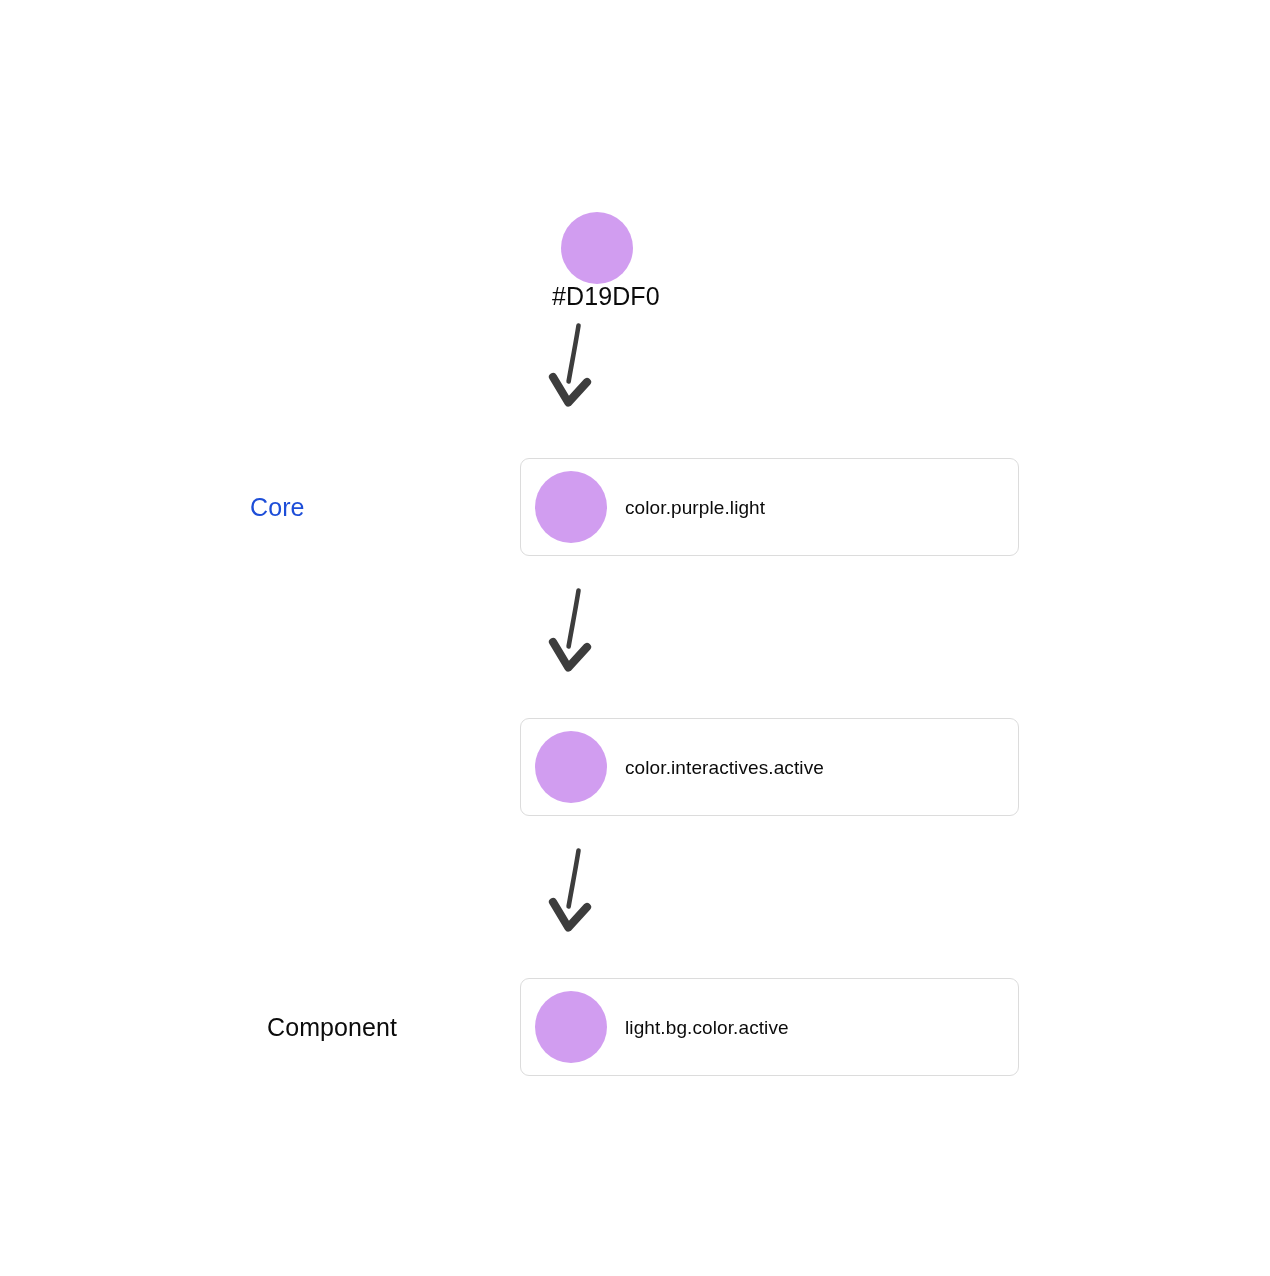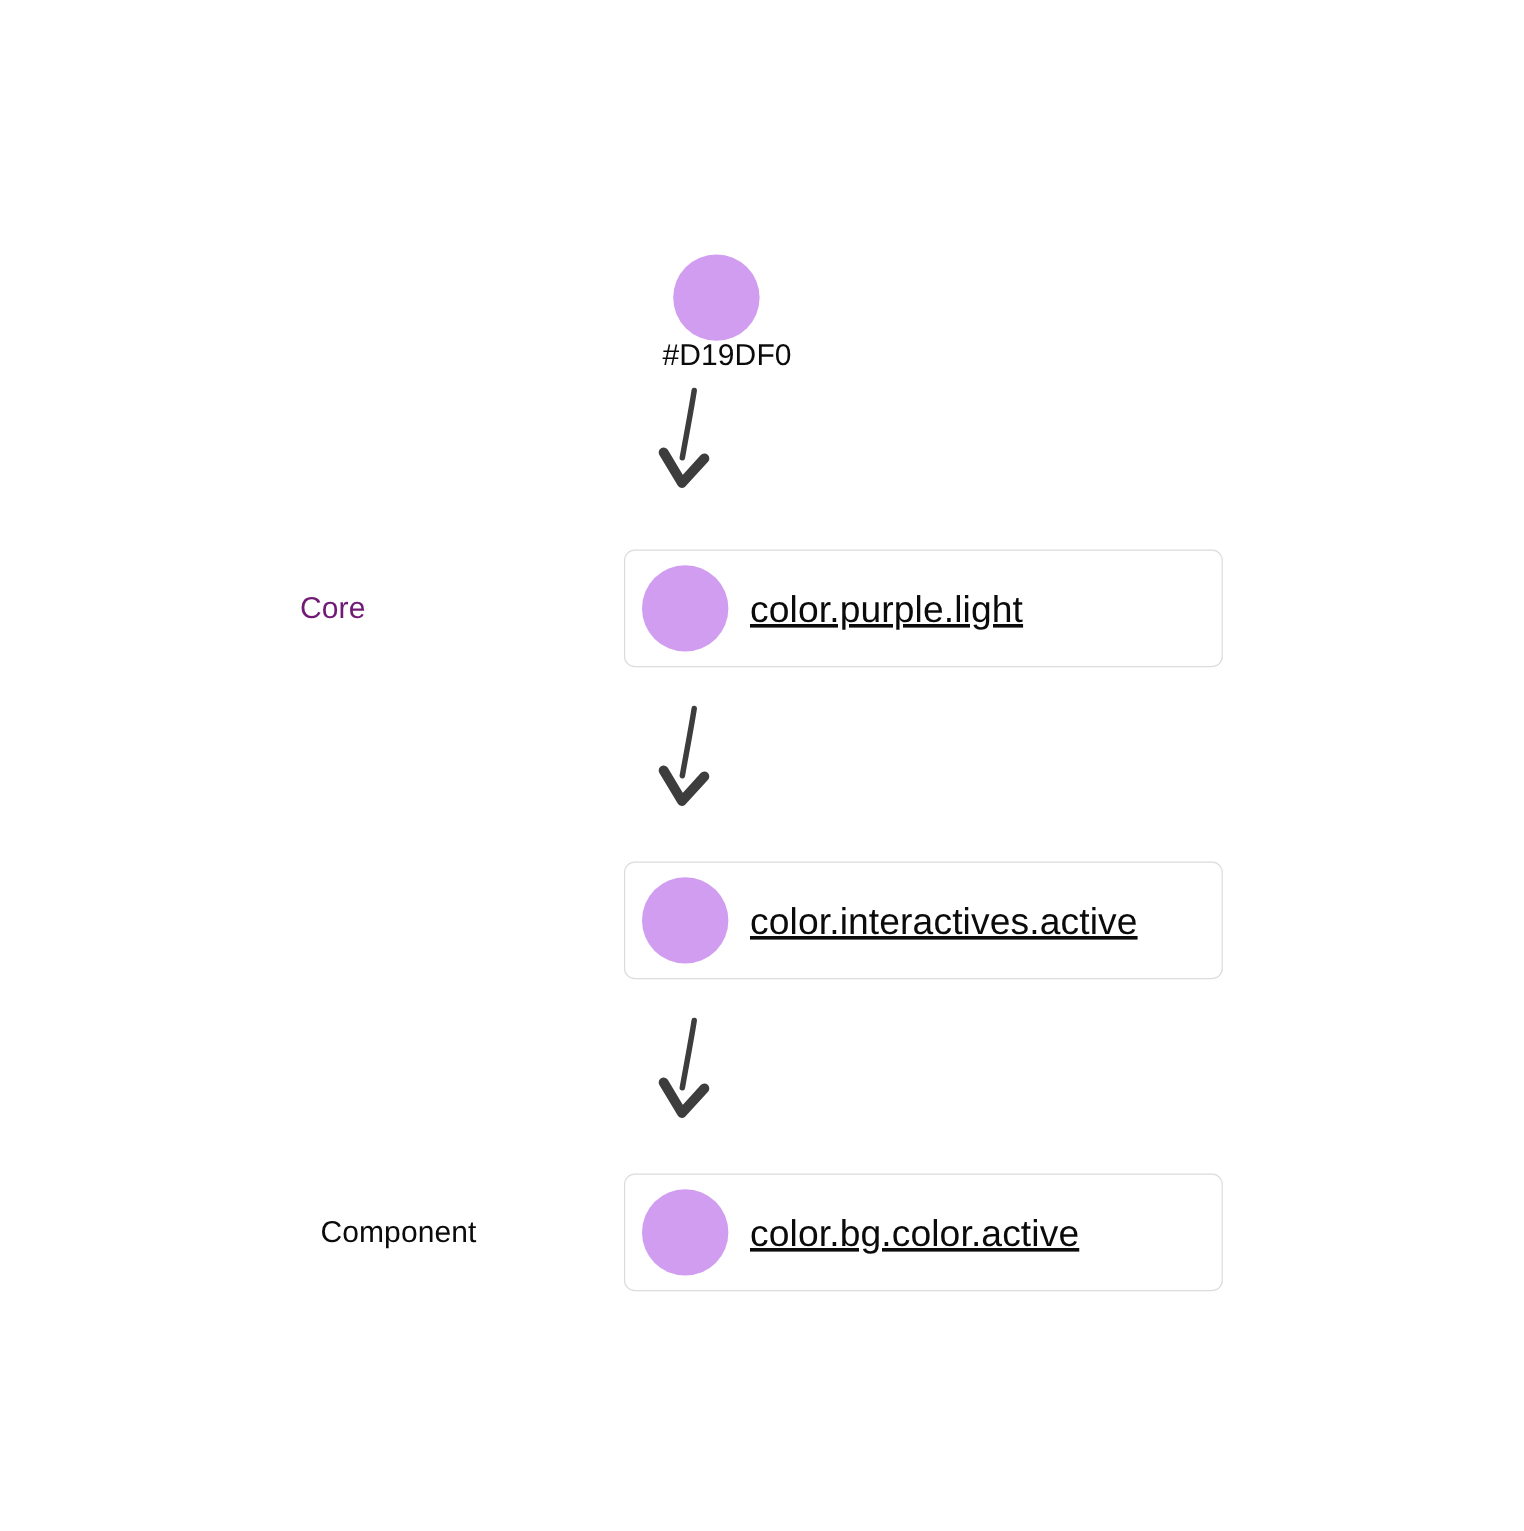--- a/index.html
+++ b/index.html
@@ -83,26 +83,25 @@
     box-sizing: border-box;
     border: 1px solid #dcdcdc;
     border-radius: 9px;
     background: #ffffff;
     display: flex;
     align-items: center;
     padding-left: 14px;
   }
   .token-name {
     margin-left: 18px;
-    font-size: 31px;
+    font-size: 19px;
     line-height: 1;
     color: #0b0b0b;
     letter-spacing: 0.1px;
     white-space: nowrap;
-    text-decoration: underline;
   }
 
   
   .arrow {
     position: absolute;
     left: 543px;
     width: 60px;
     height: 90px;
     overflow: visible;
   }
@@ -122,21 +121,21 @@
   </div>
 
   <div class="arrow a1">
     <svg viewBox="0 0 60 90" xmlns="http://www.w3.org/2000/svg" aria-hidden="true">
       <path d="M35.5 5.5 C 33.2 20.5, 29.4 40.0, 25.6 61.5" fill="none" stroke="#3D3D3D" stroke-width="4.6" stroke-linecap="round"></path>
       <path d="M10.0 57.0 L 25.3 82.5 L 44.0 62.0" fill="none" stroke="#3D3D3D" stroke-width="8.2" stroke-linecap="round" stroke-linejoin="round"></path>
     </svg>
   </div>
 
   <div class="tier-row core">
-    <div class="tier-label" style="color: #701a75;">Core</div>
+    <div class="tier-label" style="color: #1d4ed8;">Core</div>
     <div class="token-card" style="border-color: rgb(220, 220, 220);">
       <span class="swatch" style="background: rgb(209, 157, 240);"></span>
       <span class="token-name" style="color: rgb(11, 11, 11);">color.purple.light</span>
     </div>
   </div>
 
   <div class="arrow a2">
     <svg viewBox="0 0 60 90" xmlns="http://www.w3.org/2000/svg" aria-hidden="true">
       <path d="M35.5 5.5 C 33.2 20.5, 29.4 40.0, 25.6 61.5" fill="none" stroke="#3D3D3D" stroke-width="4.6" stroke-linecap="round"></path>
       <path d="M10.0 57.0 L 25.3 82.5 L 44.0 62.0" fill="none" stroke="#3D3D3D" stroke-width="8.2" stroke-linecap="round" stroke-linejoin="round"></path>
@@ -154,17 +153,17 @@
     <svg viewBox="0 0 60 90" xmlns="http://www.w3.org/2000/svg" aria-hidden="true">
       <path d="M35.5 5.5 C 33.2 20.5, 29.4 40.0, 25.6 61.5" fill="none" stroke="#3D3D3D" stroke-width="4.6" stroke-linecap="round"></path>
       <path d="M10.0 57.0 L 25.3 82.5 L 44.0 62.0" fill="none" stroke="#3D3D3D" stroke-width="8.2" stroke-linecap="round" stroke-linejoin="round"></path>
     </svg>
   </div>
 
   <div class="tier-row component">
     <div class="tier-label" style="color: rgb(11, 11, 11); margin-left: 17px;">Component</div>
     <div class="token-card" style="border-color: rgb(220, 220, 220);">
       <span class="swatch" style="background: rgb(209, 157, 240);"></span>
-      <span class="token-name" style="color: rgb(11, 11, 11);">color.bg.color.active</span>
+      <span class="token-name" style="color: rgb(11, 11, 11);">light.bg.color.active</span>
     </div>
   </div>
 
 </div>
 
 </body></html>

